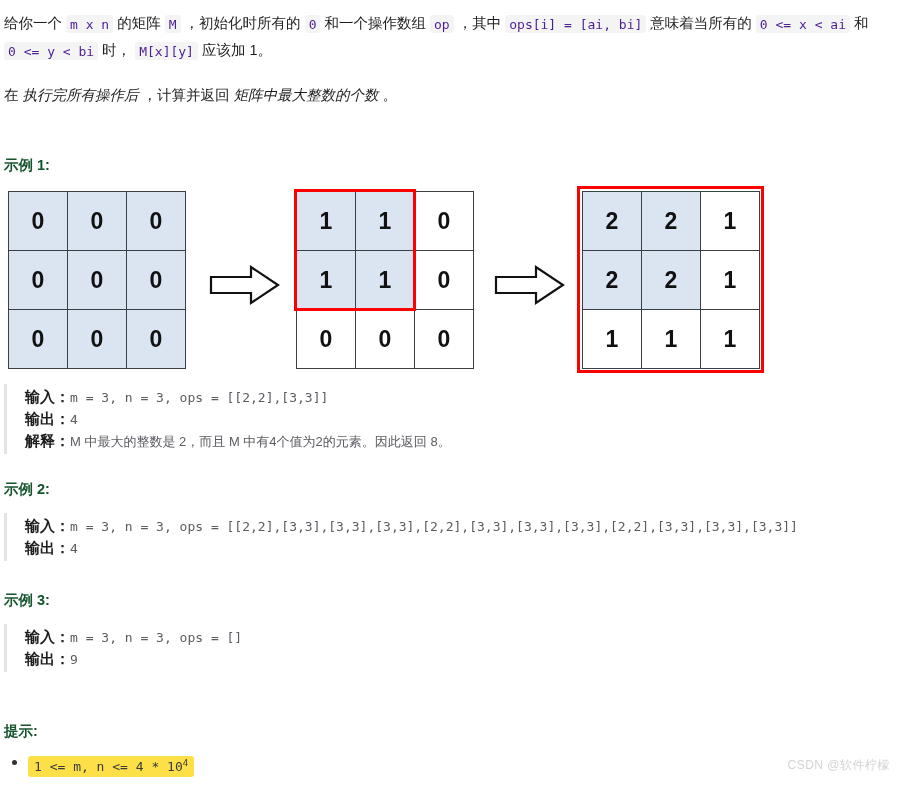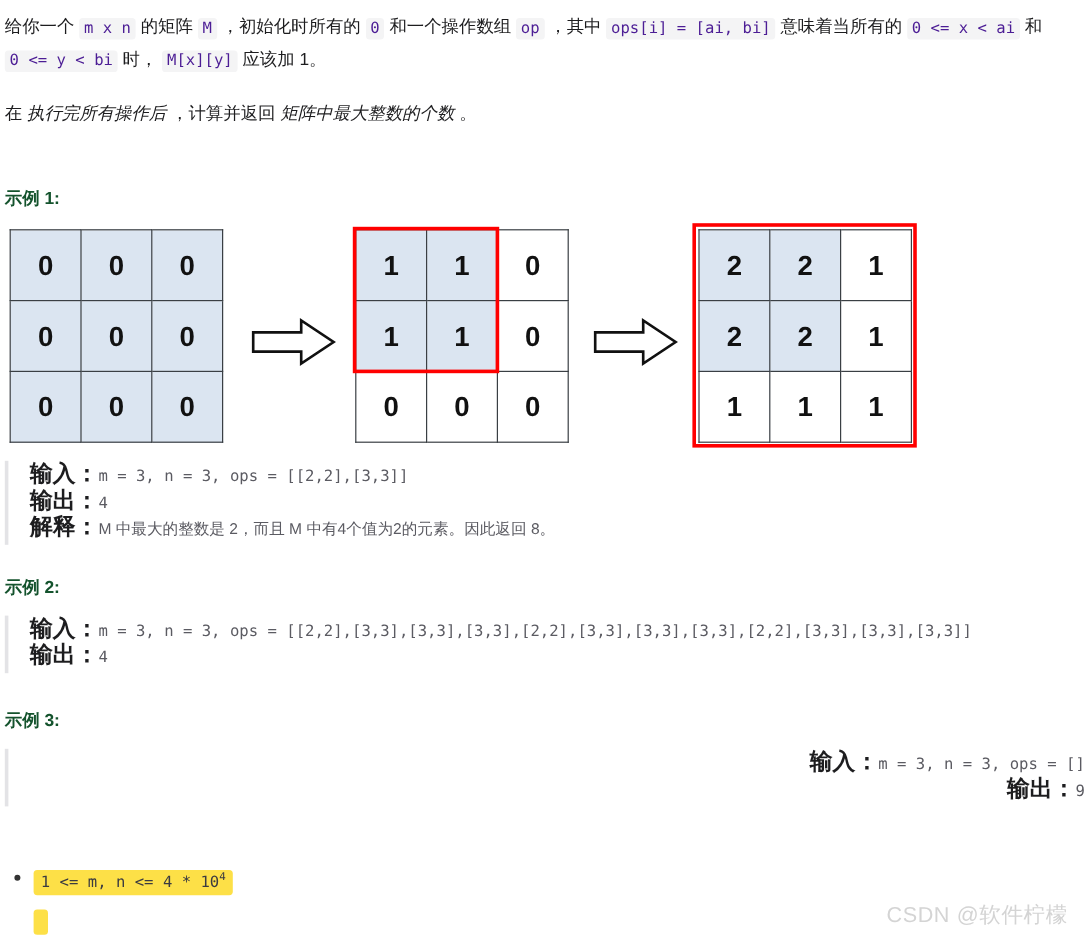--- a/index.html
+++ b/index.html
@@ -89,23 +89,23 @@
   .example-block {
     border-left: 3px solid #e3e3e6;
     padding: 2px 0 2px 18px;
     margin-top: 10px;
     font-family: "DejaVu Sans Mono", "Liberation Mono", monospace;
     font-size: 13px;
     line-height: 21px;
     color: #5b5b62;
   }
   .example-block .lab {
-    font-family: Liberation Mono, monospace;
+    font-family: Liberation Sans, sans-serif;
     font-weight: bold;
-    font-size: 19px;
+    font-size: 15px;
     color: #1d1d1f;
   }
   .example-block .row { white-space: nowrap; }
   .example-block .cn {
     font-family: "Liberation Sans", sans-serif;
     color: #5b5b62;
   }
 
   
   .hints { margin-top: 16px; }
@@ -138,21 +138,21 @@
     color: #3b3b41;
   }
   .hint-code sup { font-size: 9px; vertical-align: super; }
 
   
   .watermark {
     position: absolute;
     right: 14px;
     bottom: 12px;
     font-family: "Liberation Sans", sans-serif;
-    font-size: 18px;
+    font-size: 12px;
     color: #d4d4d4;
     letter-spacing: 0.5px;
   }
 </style>
 </head>
 <body>
 
 <div class="page">
 
   <p class="para p1" style="margin-top:6px;">
@@ -265,30 +265,31 @@
   <div class="example-block" style="margin-top:14px;">
     <div class="row">
       <span class="lab">输入：</span><span>m = 3, n = 3, ops = [[2,2],[3,3],[3,3],[3,3],[2,2],[3,3],[3,3],[3,3],[2,2],[3,3],[3,3],[3,3]]</span>
     </div>
     <div class="row">
       <span class="lab">输出：</span><span>4</span>
     </div>
   </div>
 
   <div class="section-title" style="margin-top:30px;">示例 3:</div>
-  <div class="example-block" style="margin-top:14px;text-align:right;">
+  <div class="example-block" style="margin-top:14px;">
     <div class="row">
       <span class="lab">输入：</span><span>m = 3, n = 3, ops = []</span>
     </div>
     <div class="row">
       <span class="lab">输出：</span><span>9</span>
     </div>
   </div>
 
   <div class="hints" style="margin-top:50px;">
+    <div class="section-title">提示:</div>
     <ul class="hint-list">
       <li>
         <span class="bullet"></span>
         <span class="hint-code"><span>1 &lt;= m, n &lt;= 4 * 10</span><sup>4</sup></span>
       </li>
       <li>
         
         <span class="hint-code"></span>
       </li>
 

